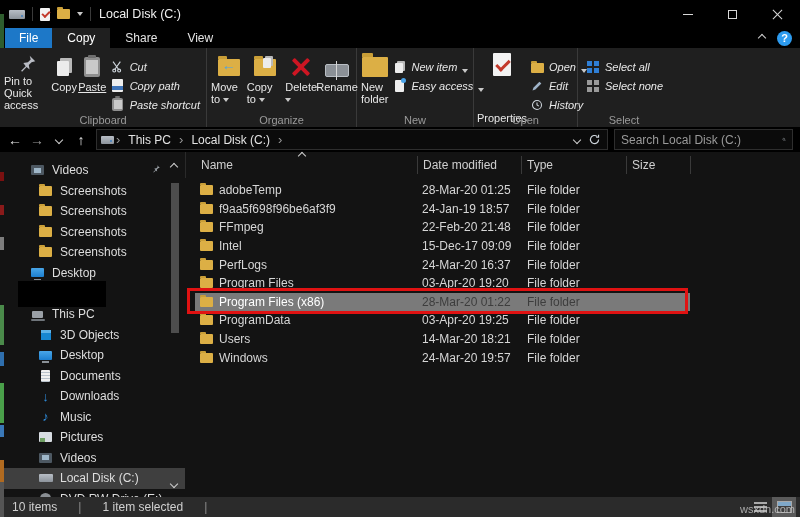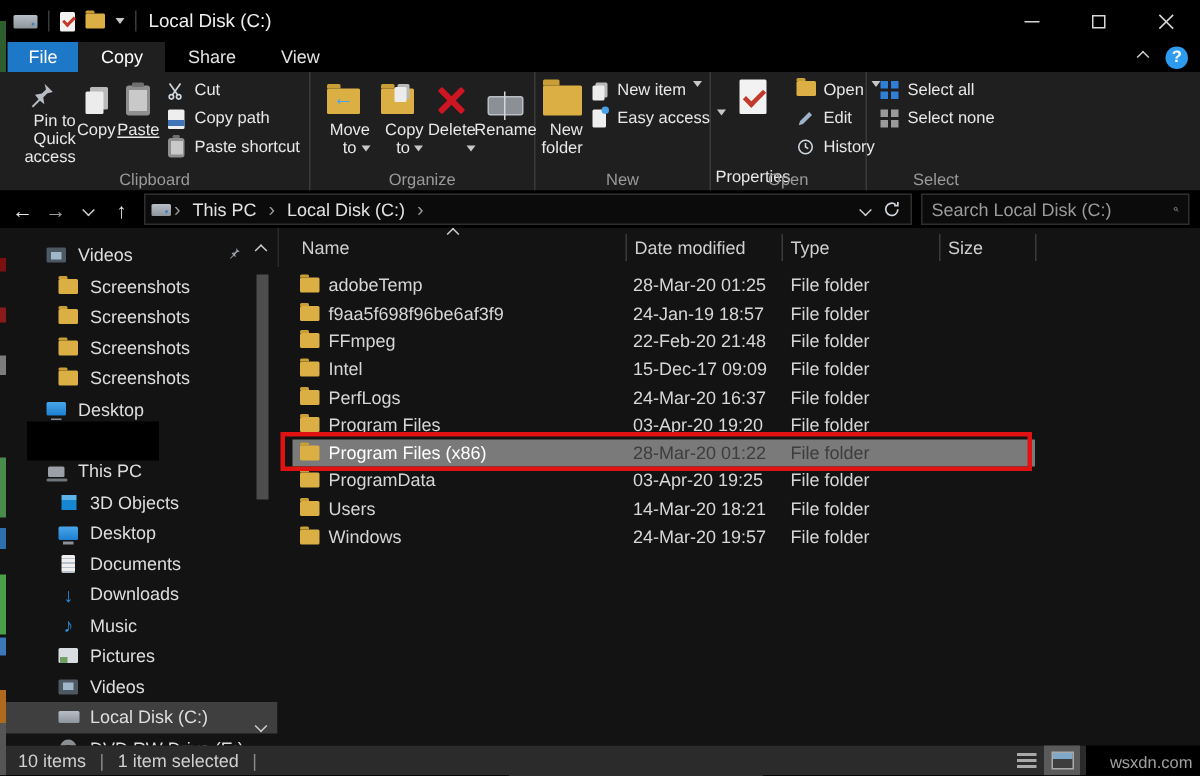--- a/index.html
+++ b/index.html
@@ -42,23 +42,23 @@
   .tab.file { background:var(--accent); color:#fff; margin-left:5px; padding:0 14px; }
   .tab.active { background:#1f1f1f; color:#fff; }
   .tab-right { position:absolute; right:8px; top:0; height:20px; display:flex; align-items:center; gap:12px; }
   .helpcirc { width:15px; height:15px; border-radius:50%; background:#2d9bef; color:#fff; font-size:11px; font-weight:bold; display:flex; align-items:center; justify-content:center; }
   
   .ribbon { position:absolute; left:0; top:48px; width:800px; height:79px; background:#1f1f1f; display:flex; }
   .rgroup { position:relative; display:flex; align-items:flex-start; padding:3px 2px 14px 4px; border-right:1px solid #3a3a3a; }
   .rgroup-label { position:absolute; left:0; right:0; bottom:1px; text-align:center; font-size:11px; color:#9a9a9a; }
   .rbtn-lg { height:60px; display:flex; flex-direction:column; align-items:center; padding-top:2px; }
   .rbtn-lg .ric { height:28px; display:flex; align-items:center; justify-content:center; }
-  .rbtn-lg .lbl { font-size:11px; line-height:12px; text-align:right; color:#e8e8e8; }
+  .rbtn-lg .lbl { font-size:11px; line-height:12px; text-align:left; color:#e8e8e8; }
   .rstack { display:flex; flex-direction:column; padding-top:3px; }
-  .rbtn-sm { display:flex; align-items:flex-start; gap:5px; height:19px; font-size:11px; color:#e8e8e8; padding:0 4px; white-space:nowrap; }
+  .rbtn-sm { display:flex; align-items:flex-end; gap:5px; height:19px; font-size:11px; color:#e8e8e8; padding:0 4px; white-space:nowrap;font-style:italic; }
   .rbtn-sm .sic { width:14px; display:flex; justify-content:center; }
   
   .pages { position:relative; width:12px; height:15px; background:#ececec; border-radius:1px; box-shadow:3px -3px 0 #b9b9b9; margin-left:-2px; margin-top:3px; }
   .pages.sm { width:8px; height:10px; box-shadow:2px -2px 0 #b9b9b9; }
   .clipb { position:relative; width:16px; height:20px; background:#8f8f8f; border-radius:2px; }
   .clipb::before { content:''; position:absolute; left:4px; top:-2px; width:8px; height:3px; background:#6f6f6f; border-radius:1px; }
   .clipb::after { content:''; position:absolute; left:2px; top:3px; width:12px; height:14px; background:#c9c9c9; }
   .clipb.sm { width:11px; height:13px; } .clipb.sm::before { left:3px; width:5px; height:2px; } .clipb.sm::after { left:1.5px; top:2px; width:8px; height:9px; }
   .redx { position:relative; width:22px; height:22px; }
   .redx::before,.redx::after { content:''; position:absolute; left:0; top:9px; width:22px; height:4px; background:#ce1623; border-radius:1px; }
@@ -132,21 +132,21 @@
   .frows { position:absolute; left:10px; top:29px; width:495px; }
   .frow { display:flex; align-items:center; height:18.6px; color:#d6d6d6; }
   .fcell { display:flex; align-items:center; }
   .fcell.name { width:227px; padding-left:5px; gap:6px; }
   .fcell.date { width:105px; } .fcell.type { width:105px; } .fcell.size { width:58px; }
   .frow.sel { background:#7a7a7a; }
   .frow.sel .fcell.name { color:#ffffff; }
   .frow.sel .fcell.date, .frow.sel .fcell.type { color:#3d3d3d; }
   .redbox { position:absolute; left:2px; top:136px; width:501px; height:26px; border:3px solid #e01212; pointer-events:none; }
   
-  .statusbar { position:absolute; left:0; top:497px; width:724px; height:20px; background:#2b2b2b; display:flex; align-items:center; color:#d0d0d0; font-size:12px; padding-left:12px; gap:9px; }
+  .statusbar { position:absolute; left:0; top:497px; width:800px; height:20px; background:#2b2b2b; display:flex; align-items:center; color:#d0d0d0; font-size:12px; padding-left:12px; gap:21px; }
   .stsep { color:#8a8a8a; }
   .status-right { position:absolute; right:4px; top:0; height:20px; display:flex; align-items:center; }
   .viewbtn { width:24px; height:20px; display:flex; align-items:center; justify-content:center; }
   .viewbtn.active { background:#5a5a5a; }
   .vi-details { width:13px; height:10px; background:repeating-linear-gradient(#a9a9a9 0 2px, transparent 2px 4px); }
   .vi-thumb { width:15px; height:12px; border:1px solid #a9a9a9; background:linear-gradient(#7fa8c9 40%, #3e3e3e 40%); }
   .watermark { position:absolute; right:5px; bottom:2px; font-size:11px; color:rgba(200,200,200,.8); pointer-events:none; }
   
   .edge { position:absolute; left:0; top:0; width:4px; height:517px; pointer-events:none; }
   .edge div { position:absolute; left:0; width:4px; }

